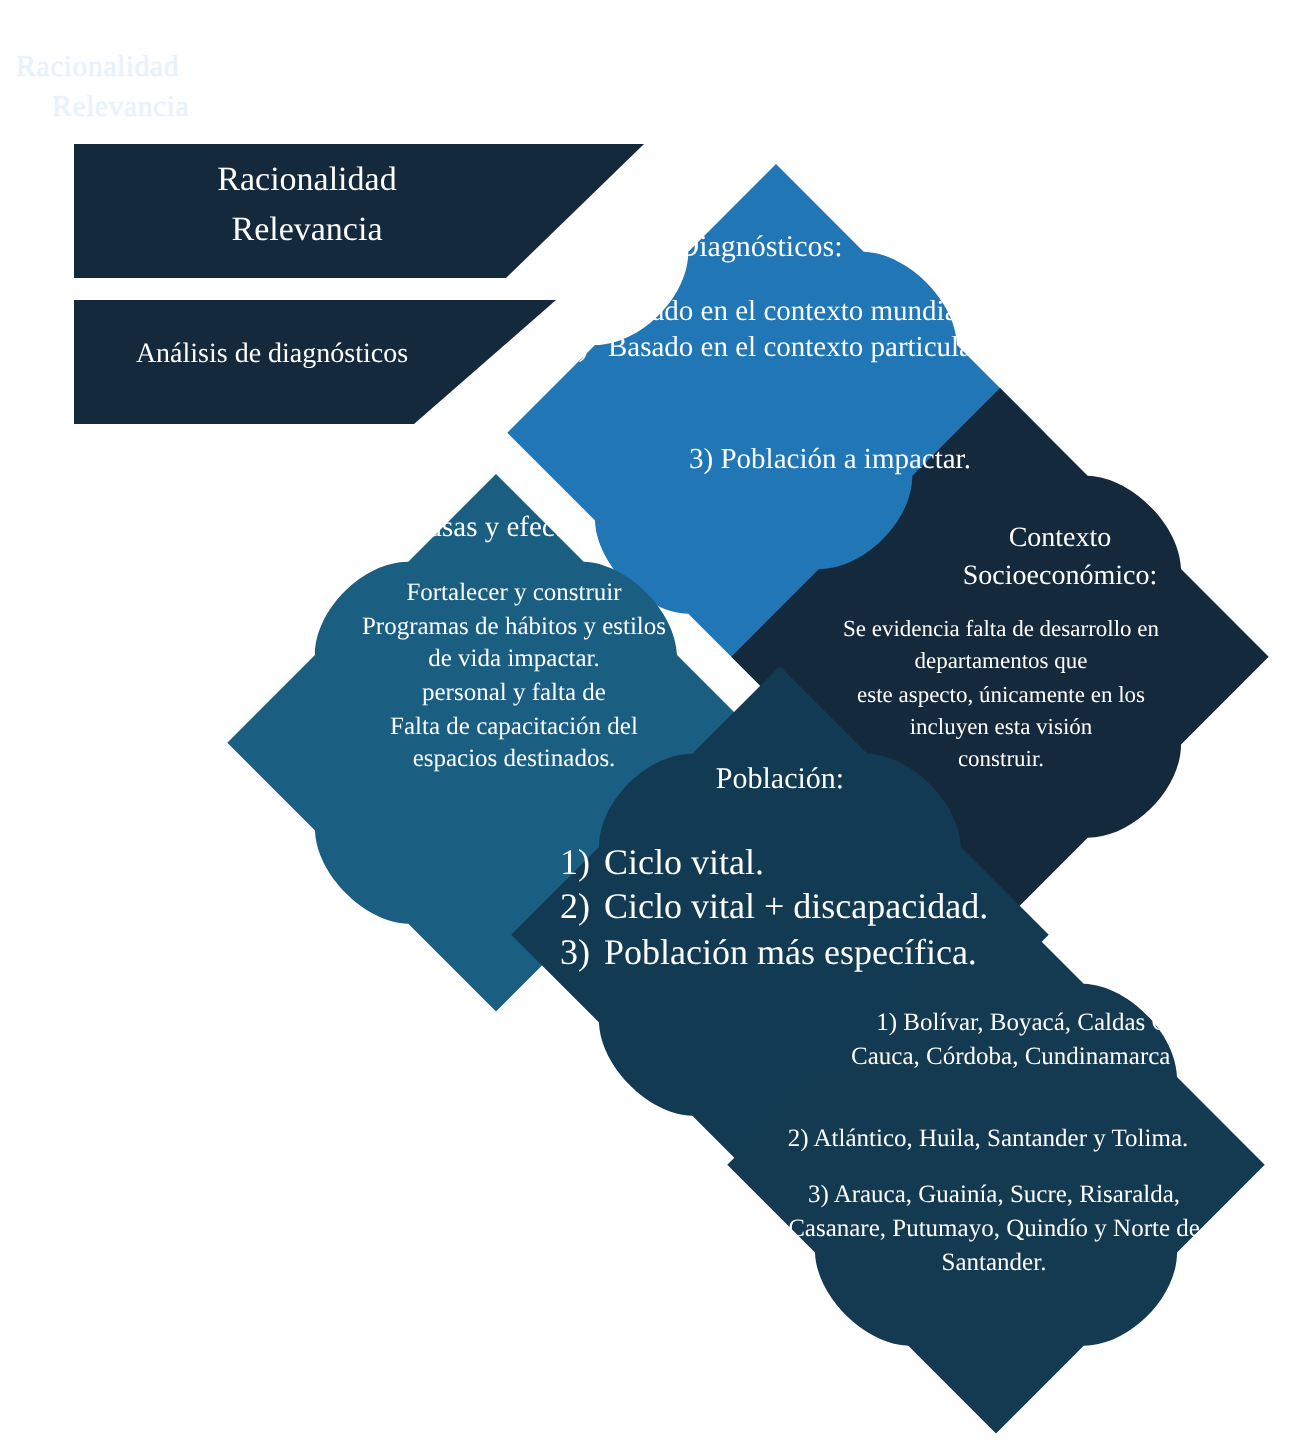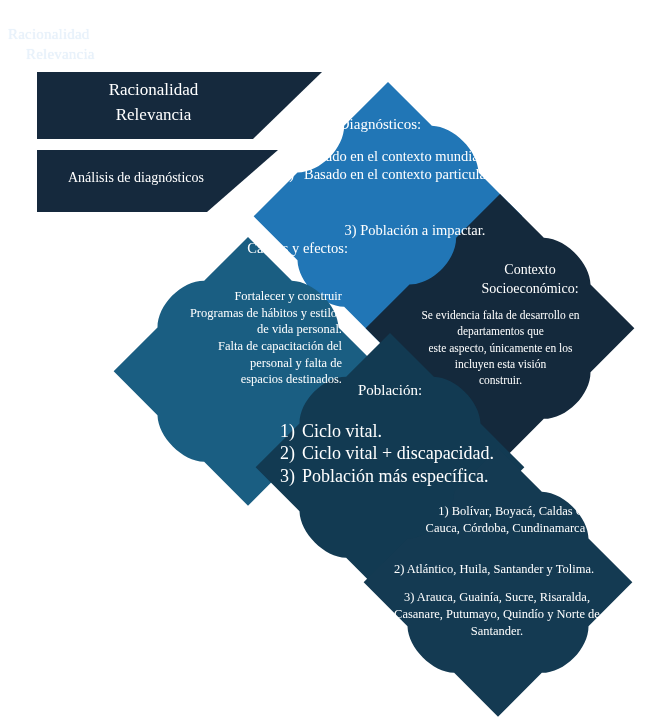--- a/index.html
+++ b/index.html
@@ -85,31 +85,31 @@
   .diag-l3 {
     left: 320px; top: 222px;
     width: 190px;
     font-size: 14.5px;
     line-height: 1.22;
     text-align: center;
   }
 
   
   .causas-head {
-    left: 148px; top: 240px;
+    left: 148px; top: 256px;
     width: 200px;
     font-size: 14.5px;
-    text-align: right;
+    text-align: center;
   }
   .causas-body {
-    left: 152px; top: 288px;
+    left: 162px; top: 288px;
     width: 190px;
     font-size: 12.5px;
     line-height: 1.33;
-    text-align: right;
+    text-align: center;
   }
 
   
   .ctx-head {
     left: 450px; top: 260px;
     width: 160px;
     font-size: 14px;
     line-height: 1.38;
     text-align: center;
   }
@@ -233,23 +233,23 @@
       <li><span class="n">1)</span><span>Basado en el contexto mundial.</span></li>
       <li><span class="n">2)</span><span>Basado en el contexto particular.</span></li>
     </ul>
   </div>
   <div class="txt diag-l3">3)  Población a impactar.</div>
 
   <div class="txt causas-head">Causas y efectos:</div>
   <div class="txt causas-body">
     <div>Fortalecer y construir</div>
     <div>Programas de hábitos y estilos</div>
-    <div>de vida personal.</div>
+    <div>de vida impactar.</div>
+    <div> personal y falta de</div>
     <div> Falta de capacitación del</div>
-    <div> personal y falta de</div>
     <div>espacios destinados.</div>
   </div>
 
   <div class="txt ctx-head">
     <div>Contexto</div>
     <div>Socioeconómico:</div>
   </div>
   <div class="txt ctx-body">
     <div>Se evidencia falta de desarrollo en</div>
     <div>departamentos que</div>

